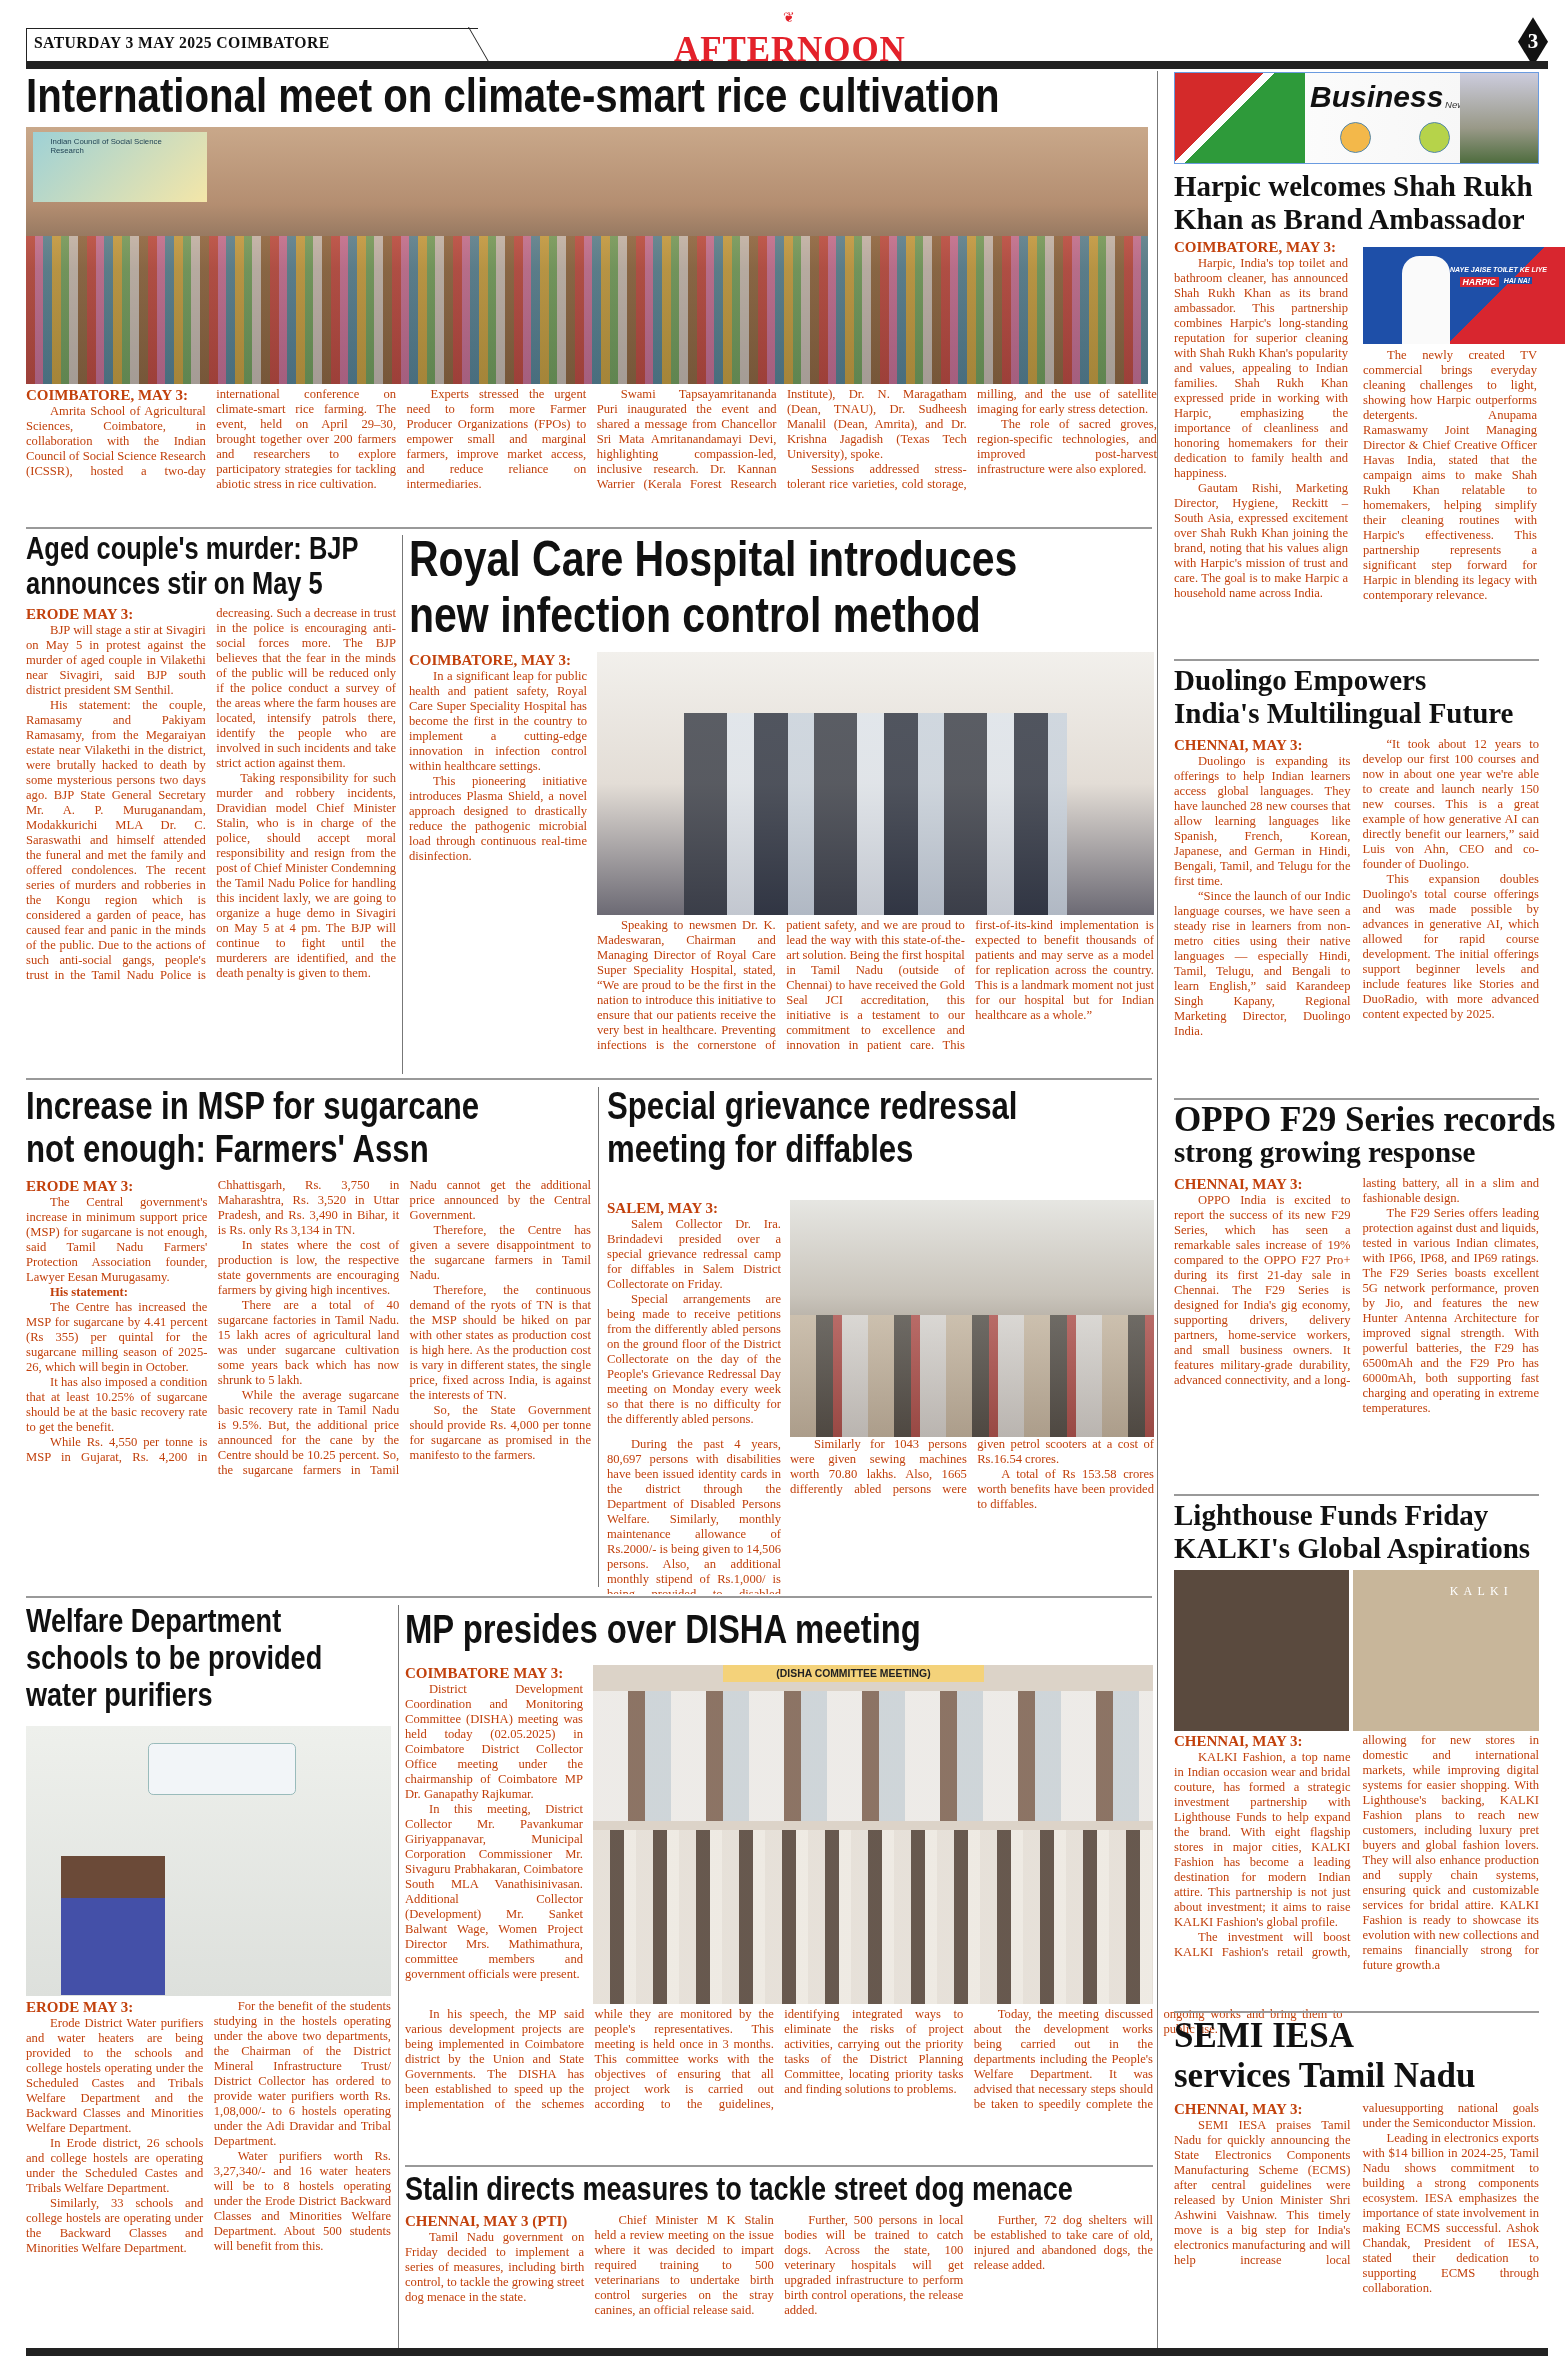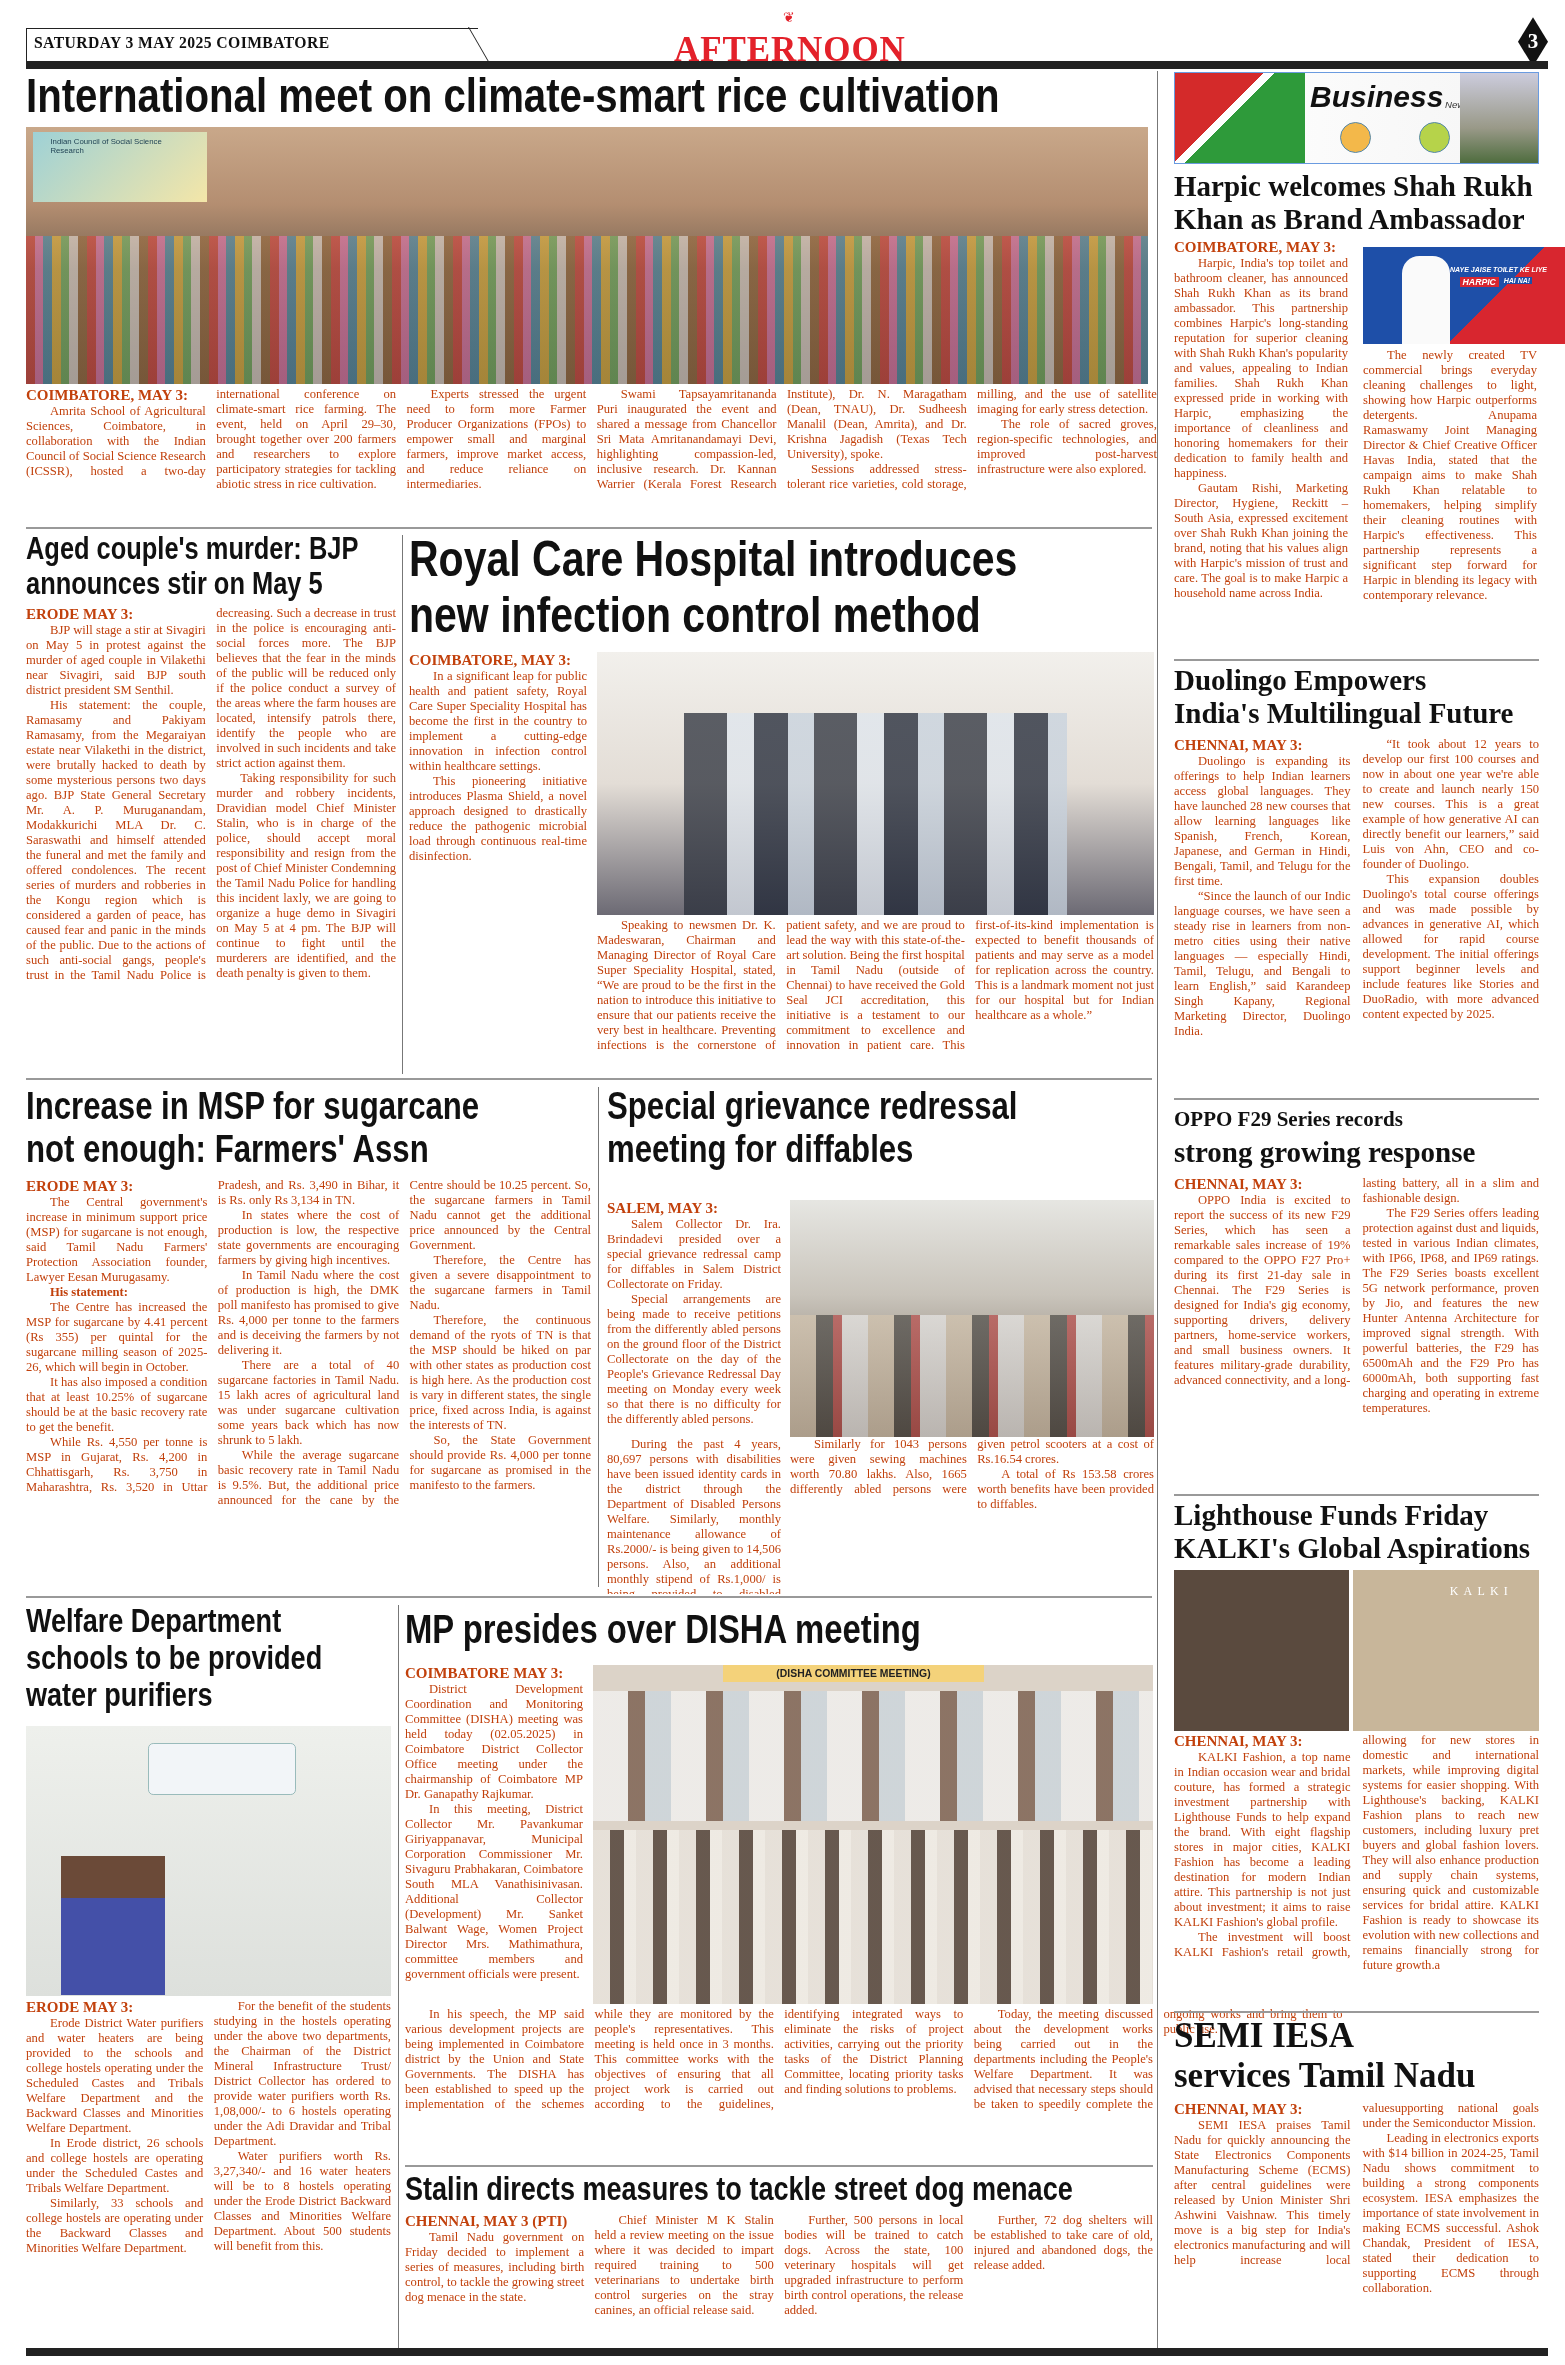--- a/index.html
+++ b/index.html
@@ -87,21 +87,20 @@
   <div class="h1" style="font-size:38px;line-height:43px"><span class="cond">Increase in MSP for sugarcane</span></div>
   <div class="h1" style="font-size:38px;line-height:43px"><span class="cond">not enough: Farmers' Assn</span></div>
   <div class="col" style="column-count:3;column-gap:10.4px;margin-top:7px;height:409px">
     <span class="dl">ERODE MAY 3:</span>
     <p>The Central government's increase in minimum support price (MSP) for sugarcane is not enough, said Tamil Nadu Farmers' Protection Association founder, Lawyer Eesan Murugasamy.</p>
     <p style="font-weight:bold">His statement:</p>
     <p>The Centre has increased the MSP for sugarcane by 4.41 percent (Rs 355) per quintal for the sugarcane milling season of 2025-26, which will begin in October.</p>
     <p>It has also imposed a condition that at least 10.25% of sugarcane should be at the basic recovery rate to get the benefit.</p>
     <p>While Rs. 4,550 per tonne is MSP in Gujarat, Rs. 4,200 in Chhattisgarh, Rs. 3,750 in Maharashtra, Rs. 3,520 in Uttar Pradesh, and Rs. 3,490 in Bihar, it is Rs. only Rs 3,134 in TN.</p>
     <p>In states where the cost of production is low, the respective state governments are encouraging farmers by giving high incentives.</p>
-    <p>In Tamil Nadu where the cost of production is high, the DMK poll manifesto has promised to give Rs. 4,000 per tonne to the farmers and is deceiving the farmers by not delivering it.</p>
     <p>There are a total of 40 sugarcane factories in Tamil Nadu. 15 lakh acres of agricultural land was under sugarcane cultivation some years back which has now shrunk to 5 lakh.</p>
     <p>While the average sugarcane basic recovery rate in Tamil Nadu is 9.5%. But, the additional price announced for the cane by the Centre should be 10.25 percent. So, the sugarcane farmers in Tamil Nadu cannot get the additional price announced by the Central Government.</p>
     <p>Therefore, the Centre has given a severe disappointment to the sugarcane farmers in Tamil Nadu.</p>
     <p>Therefore, the continuous demand of the ryots of TN is that the MSP should be hiked on par with other states as production cost is high here. As the production cost is vary in different states, the single price, fixed across India, is against the interests of TN.</p>
     <p>So, the State Government should provide Rs. 4,000 per tonne for sugarcane as promised in the manifesto to the farmers.</p>
   </div>
 </div>
 <div class="abs vrule" style="left:598px;top:1087px;height:500px"></div>
 
 <div class="abs" style="left:607px;top:1085px;width:548px">
@@ -209,21 +208,21 @@
     <span class="dl">CHENNAI, MAY 3:</span>
     <p>Duolingo is expanding its offerings to help Indian learners access global languages. They have launched 28 new courses that allow learning languages like Spanish, French, Korean, Japanese, and German in Hindi, Bengali, Tamil, and Telugu for the first time.</p>
     <p>“Since the launch of our Indic language courses, we have seen a steady rise in learners from non-metro cities using their native languages — especially Hindi, Tamil, Telugu, and Bengali to learn English,” said Karandeep Singh Kapany, Regional Marketing Director, Duolingo India.</p>
     <p>“It took about 12 years to develop our first 100 courses and now in about one year we're able to create and launch nearly 150 new courses. This is a great example of how generative AI can directly benefit our learners,” said Luis von Ahn, CEO and co-founder of Duolingo.</p>
     <p>This expansion doubles Duolingo's total course offerings and was made possible by advances in generative AI, which allowed for rapid course development. The initial offerings support beginner levels and include features like Stories and DuoRadio, with more advanced content expected by 2025.</p>
   </div>
 </div>
 <div class="abs hrule" style="left:1174px;top:1098px;width:365px"></div>
 
 <div class="abs" style="left:1174px;top:1103px;width:365px">
-  <div class="h1" style="font-size:21px;line-height:33px;font-family:'Liberation Serif',serif">OPPO F29 Series records</div>
+  <div class="h1" style="font-size:35px;line-height:33px;font-family:'Liberation Serif',serif">OPPO F29 Series records</div>
   <div class="h1" style="font-size:29px;line-height:33px;font-family:'Liberation Serif',serif">strong growing response</div>
   <div class="col" style="column-count:2;column-gap:12px;margin-top:7px;height:304px">
     <span class="dl">CHENNAI, MAY 3:</span>
     <p>OPPO India is excited to report the success of its new F29 Series, which has seen a remarkable sales increase of 19% compared to the OPPO F27 Pro+ during its first 21-day sale in Chennai. The F29 Series is designed for India's gig economy, supporting drivers, delivery partners, home-service workers, and small business owners. It features military-grade durability, advanced connectivity, and a long-lasting battery, all in a slim and fashionable design.</p>
     <p>The F29 Series offers leading protection against dust and liquids, tested in various Indian climates, with IP66, IP68, and IP69 ratings. The F29 Series boasts excellent 5G network performance, proven by Jio, and features the new Hunter Antenna Architecture for improved signal strength. With powerful batteries, the F29 has 6500mAh and the F29 Pro has 6000mAh, both supporting fast charging and operating in extreme temperatures.</p>
   </div>
 </div>
 <div class="abs hrule" style="left:1174px;top:1494px;width:365px"></div>
 
 <div class="abs" style="left:1174px;top:1499px;width:365px">

